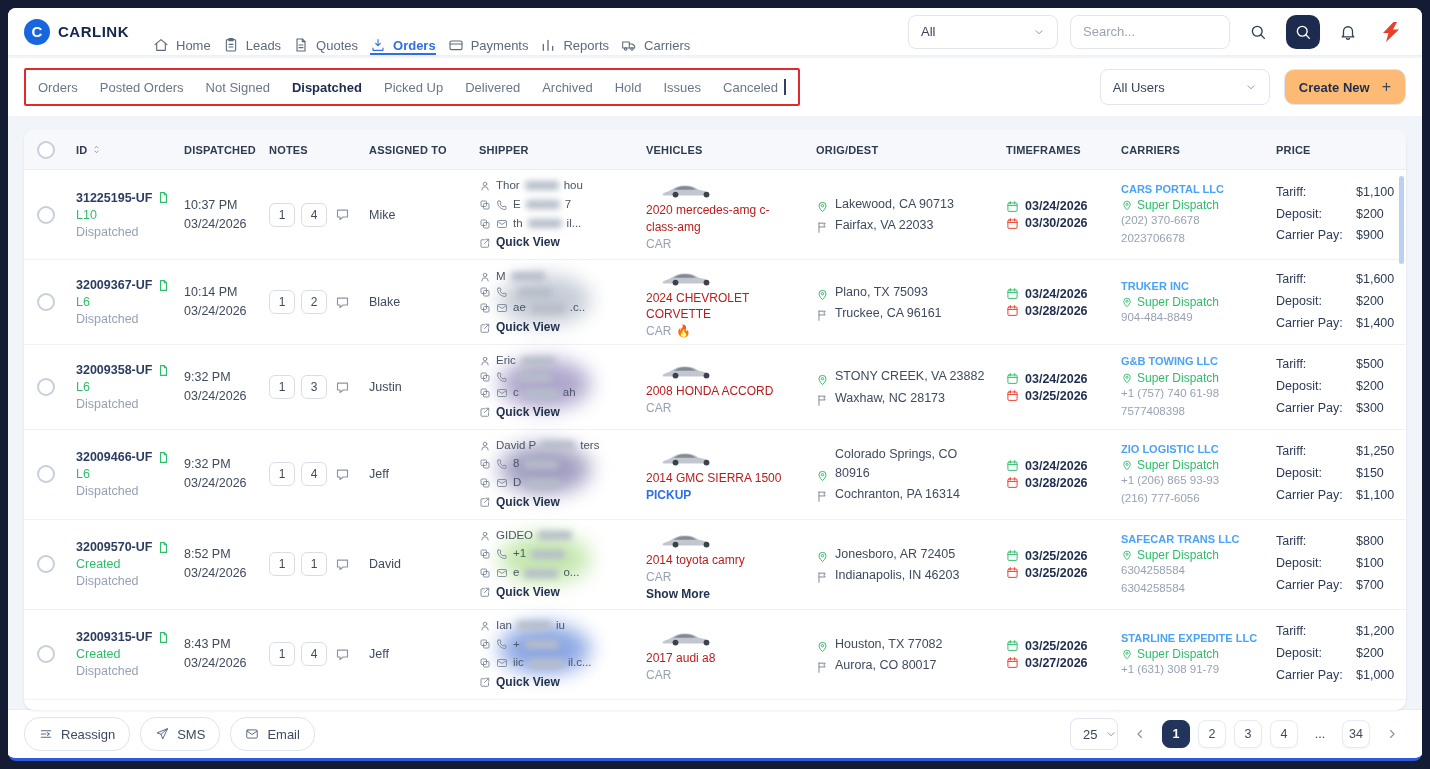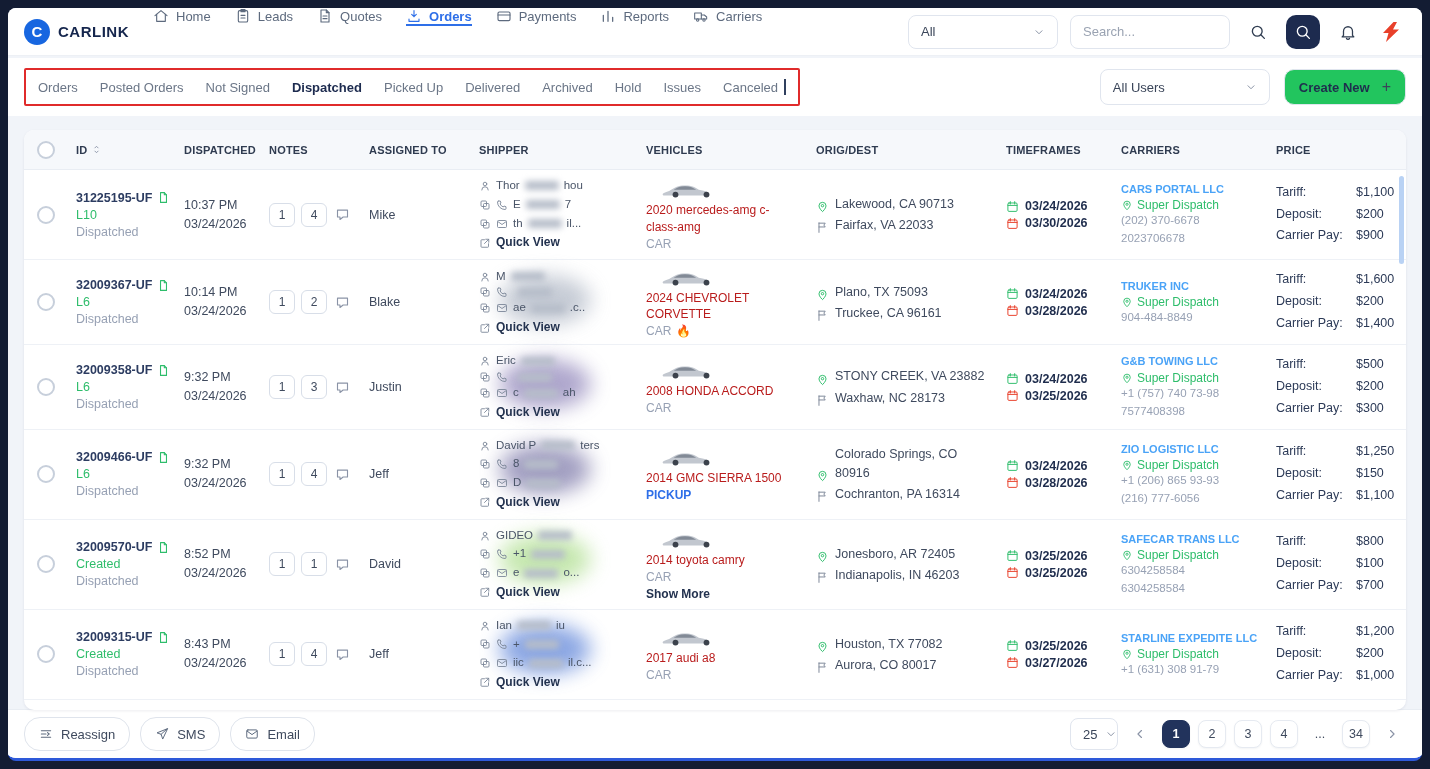--- a/index.html
+++ b/index.html
@@ -5,21 +5,21 @@
 *{box-sizing:border-box;margin:0;padding:0}
 html,body{width:1430px;height:769px}
 body{background:#131c33;padding:8px;font-family:"Liberation Sans","DejaVu Sans",sans-serif;color:#3a4559;overflow:hidden}
 .app{width:100%;height:100%;background:#f1f4f9;border-radius:8px;display:flex;flex-direction:column;overflow:hidden;border-bottom:3px solid #2e59d9}
 svg{display:block}
 
 .topbar{height:48px;background:#fff;display:flex;align-items:stretch;padding:0 16px;gap:18px;flex:none;border-bottom:1px solid #edf0f5}
 .brand{display:flex;align-items:center;gap:8px;align-self:center;cursor:pointer}
 .logo-circle{width:26px;height:26px;border-radius:50%;background:#1766e0;color:#fff;font-weight:800;font-size:15px;display:flex;align-items:center;justify-content:center}
 .brand-text{font-weight:800;font-size:15px;color:#15264d;letter-spacing:.5px}
-.mainnav{display:flex;gap:24px;align-items:flex-start;margin-left:6px}
+.mainnav{display:flex;gap:12px;align-items:flex-end;margin-left:6px}
 .nav-item{display:flex;align-items:center;gap:7px;font-size:13px;color:#5d6a7e;border-bottom:2px solid transparent;cursor:pointer;white-space:nowrap}
 .nav-item svg{width:16px;height:16px}
 .nav-item.active{color:#2e6fe8;border-bottom-color:#2e6fe8;font-weight:600}
 .topbar-right{margin-left:auto;display:flex;align-items:center;gap:12px;align-self:center}
 .select{height:34px;border:1px solid #e0e5ee;border-radius:8px;background:#fff;display:flex;align-items:center;gap:8px;padding:0 12px;font-size:13px;color:#3a4559;cursor:pointer}
 .select .chev{margin-left:auto;color:#8a93a6}
 .select .chev svg{width:12px;height:12px}
 .scope-select{width:150px}
 .search-input{width:160px;height:34px;border:1px solid #e0e5ee;border-radius:8px;padding:0 12px;font-size:13px;color:#3a4559;outline:none;font-family:inherit;background:#fff}
 .search-input::placeholder{color:#9aa3b2}
@@ -29,21 +29,21 @@
 .partner-logo{width:30px;height:30px;display:flex;align-items:center;justify-content:center;cursor:pointer}
 .partner-logo svg{width:24px;height:24px}
 
 .toolbar{background:#fff;margin-top:2px;padding:10px 16px;display:flex;align-items:center;flex:none}
 .tabs-box{display:flex;align-items:center;gap:22px;border:2px solid #e02b2b;padding:9px 12px;border-radius:2px}
 .tab{font-size:13px;color:#6b7687;cursor:pointer;white-space:nowrap}
 .tab.active{color:#1d2b4f;font-weight:700}
 .caret{width:2px;height:16px;background:#30405e;margin-left:-16px}
 .toolbar-right{margin-left:auto;display:flex;gap:14px;align-items:center}
 .users-select{width:170px;height:36px}
-.create-btn{height:36px;border:1px solid #e0e5ee;background:#22c55e;border-radius:10px;padding:0 14px;display:flex;align-items:center;gap:12px;font-size:13px;font-weight:600;color:#1f2d4d;cursor:pointer;font-family:inherit}
+.create-btn{height:36px;border:1px solid #e0e5ee;background:#fdba74;border-radius:10px;padding:0 14px;display:flex;align-items:center;gap:12px;font-size:13px;font-weight:600;color:#1f2d4d;cursor:pointer;font-family:inherit}
 .create-btn .plus{font-size:16px;font-weight:400;color:#3a4559}
 
 .card{flex:1;margin:14px 16px 0;background:#fff;border-radius:10px;box-shadow:0 1px 3px rgba(20,30,60,.08);overflow:hidden;position:relative;display:flex;flex-direction:column}
 .grid{display:grid;grid-template-columns:44px 108px 85px 100px 110px 167px 170px 190px 115px 155px minmax(0,1fr);align-items:center}
 .thead{height:40px;background:#f6f8fb;border-bottom:1px solid #e9edf3;flex:none}
 .th{font-size:11px;font-weight:700;color:#2f3b50;padding:0 8px;display:flex;align-items:center;gap:4px;letter-spacing:.2px;white-space:nowrap}
 .sort-ic{color:#8a93a6}.sort-ic svg{width:11px;height:11px}
 .tbody{flex:1;overflow:hidden}
 .trow{min-height:84px;border-bottom:1px solid #eef1f6}
 .cell{padding:6px 8px;font-size:13px;color:#3a4559}
@@ -682,21 +682,21 @@
     </div>
     <div class="cell c-carrier">
       <div class="cname">G&amp;B TOWING LLC</div>
       <div class="cdisp">
         <svg viewBox="0 0 24 24" fill="none" stroke="currentColor" stroke-width="1.8" stroke-linejoin="round">
                 <path d="M12 21.5S5.5 15.5 5.5 10.8a6.5 6.5 0 0 1 13 0c0 4.7-6.5 10.7-6.5 10.7z"></path>
                 <circle cx="12" cy="10.5" r="2.2"></circle>
               </svg>
         <span>Super Dispatch</span>
       </div>
-      <div class="cphone cphone1">+1 (757) 740 73-98</div>
+      <div class="cphone cphone1">+1 (757) 740 61-98</div>
       <div class="cphone cphone2">7577408398</div>
     </div>
     <div class="cell c-price">
       <div class="pline">
               <span class="plabel">Tariff:</span>
               <span>$500</span>
             </div>
       <div class="pline">
               <span class="plabel">Deposit:</span>
               <span>$200</span>

